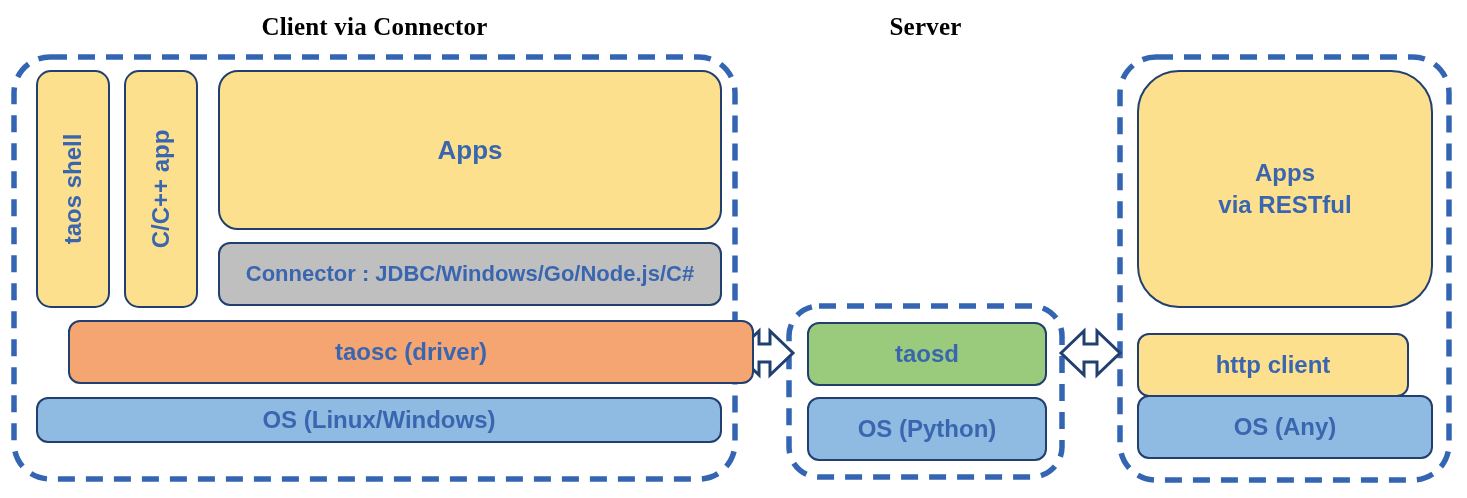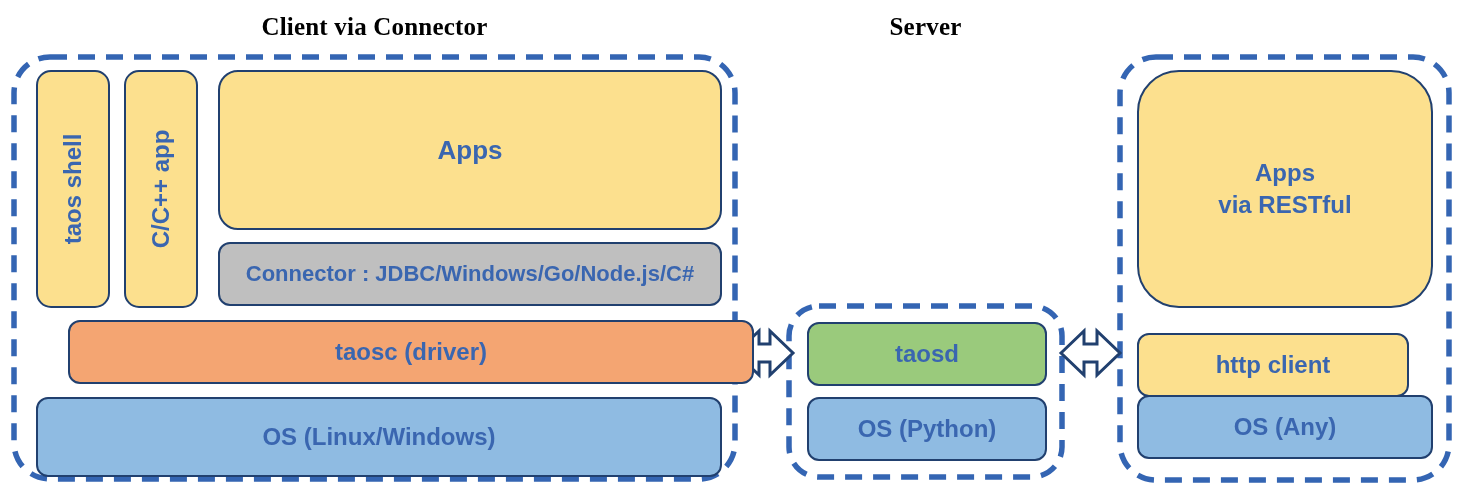--- a/index.html
+++ b/index.html
@@ -89,21 +89,21 @@
   </div>
 
   <div class="box gray" style="left:218px;top:242px;width:504px;height:64px;">
     <span class="connector-label">Connector : JDBC/Windows/Go/Node.js/C#</span>
   </div>
 
   <div class="box orange" style="left:36px;top:320px;width:686px;height:64px;">
     <span>taosc (driver)</span>
   </div>
 
-  <div class="box blue" style="left:36px;top:397px;width:686px;height:80px;">
+  <div class="box blue" style="left:36px;top:397px;width:686px;height:46px;">
     <span>OS (Linux/Windows)</span>
   </div>
 
   <div class="box green" style="left:807px;top:322px;width:240px;height:64px;">
     <span>taosd</span>
   </div>
 
   <div class="box blue" style="left:807px;top:397px;width:240px;height:64px;">
     <span>OS (Python)</span>
   </div>

